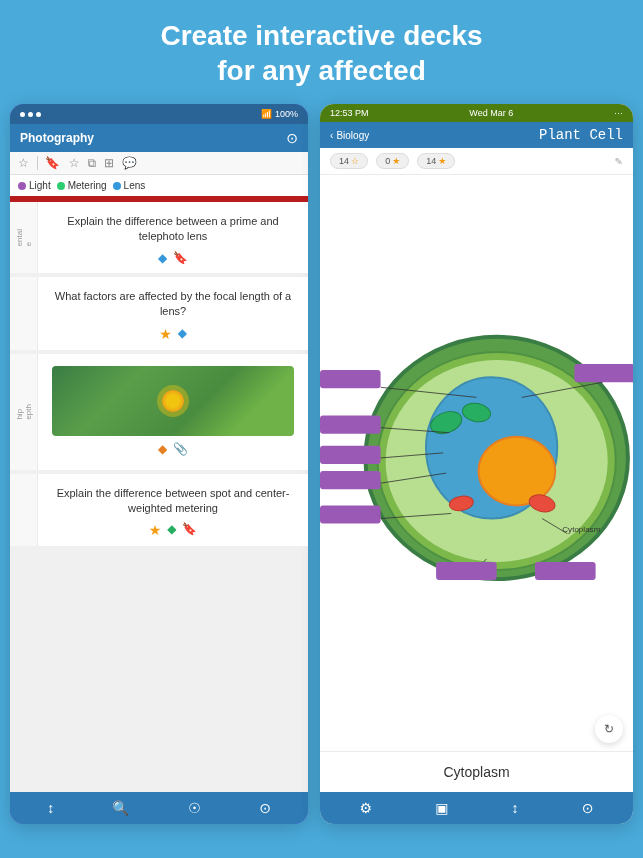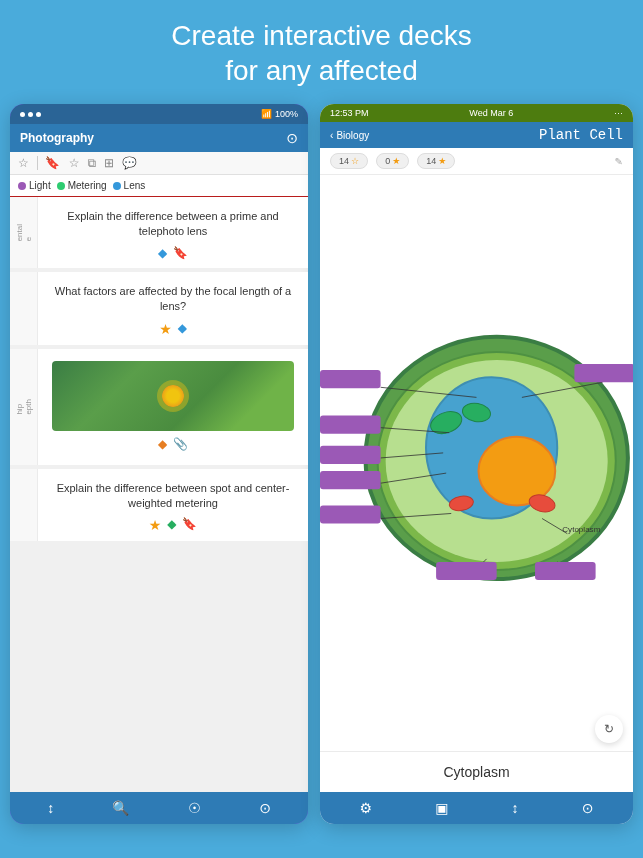--- a/index.html
+++ b/index.html
@@ -13,21 +13,21 @@
 
     
     .header {
       background: #4aabdb;
       text-align: center;
       padding: 18px 30px 16px;
     }
     .header h1 {
       color: white;
       font-size: 28px;
-      font-weight: 400;
+      font-weight: 700;
       line-height: 1.25;
     }
 
     
     .screens-container {
       display: flex;
       gap: 12px;
       padding: 0 10px;
       height: 720px;
     }
@@ -78,21 +78,21 @@
     }
     .toolbar-icon { font-size: 12px; color: #888; }
     .toolbar-divider { width: 1px; height: 14px; background: #ccc; }
 
     .phone-left .tags-bar {
       background: white;
       padding: 5px 8px;
       display: flex;
       gap: 6px;
       align-items: center;
-      border-bottom: 1px solid #b91c1c;
+      border-bottom: 6px solid #b91c1c;
     }
     .tag {
       display: flex; align-items: center; gap: 3px;
       font-size: 10px; color: #333;
     }
     .tag-dot {
       width: 8px; height: 8px; border-radius: 50%;
     }
     .tag-dot-purple { background: #9b59b6; }
     .tag-dot-green { background: #2ecc71; }

